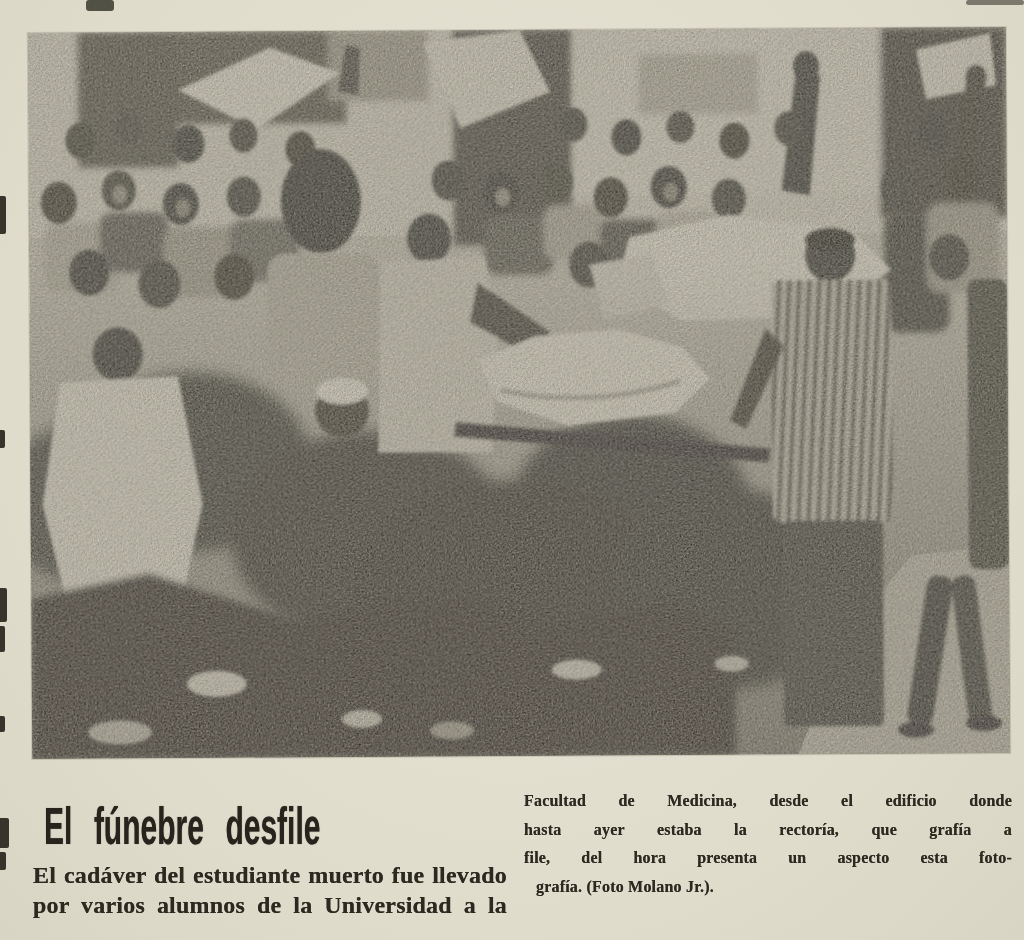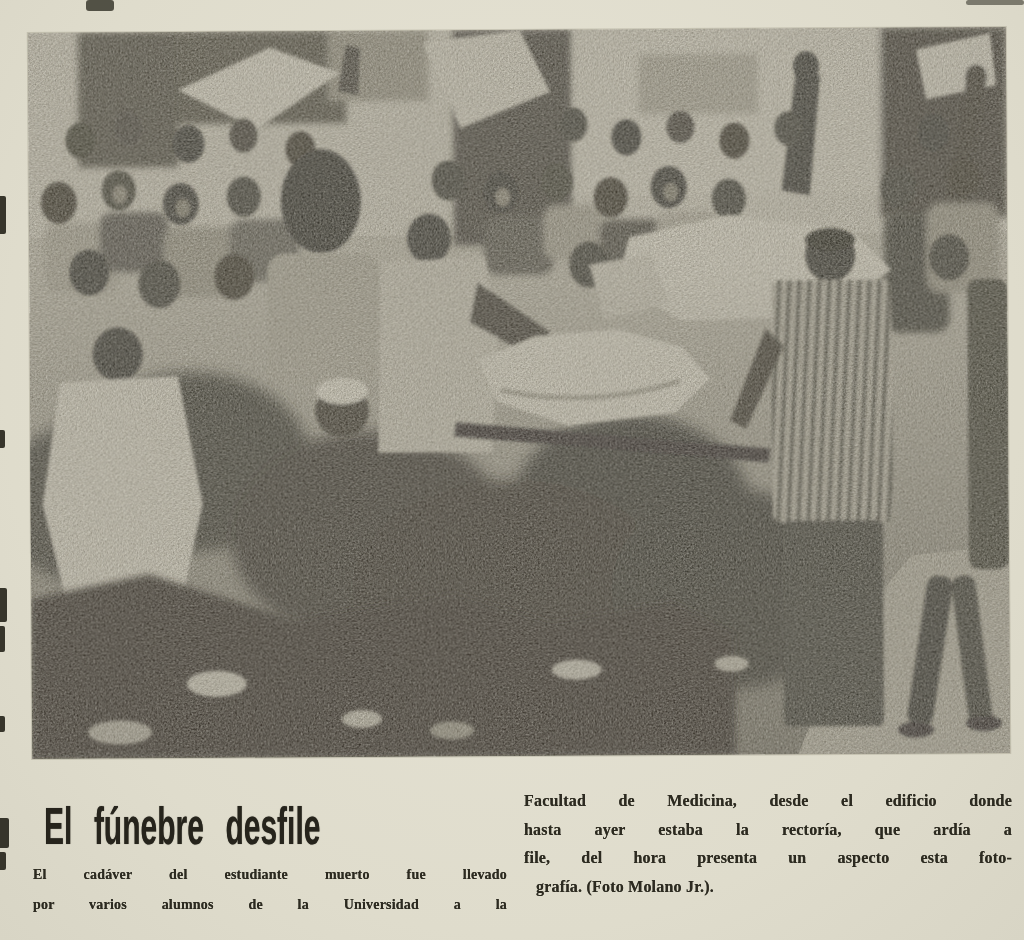--- a/index.html
+++ b/index.html
@@ -23,21 +23,21 @@
     position:absolute;left:44px;top:800px;margin:0;
     font-family:"Liberation Sans", sans-serif;
     font-weight:700;font-size:50px;line-height:1;
     color:#26241c;white-space:nowrap;
     transform:scaleX(0.60) scaleY(1.04);transform-origin:0 0;
     word-spacing:22px;letter-spacing:0px;
     text-shadow:0 0 1px rgba(38,36,28,.75);
   }
   .cap-left{
     position:absolute;left:33px;top:860px;width:474px;
-    color:#2c2a20;font-weight:700;font-size:14px;line-height:30px;
+    color:#2c2a20;font-weight:700;font-size:24px;line-height:30px;
     letter-spacing:.2px;text-shadow:0 0 .6px rgba(44,42,32,.8);
   }
   .cap-right{
     position:absolute;left:524px;top:787px;width:488px;
     color:#2c2a20;font-weight:700;font-size:16px;line-height:28.5px;
     letter-spacing:.2px;text-shadow:0 0 .6px rgba(44,42,32,.8);
   }
   .jline{margin:0;text-align:justify;text-align-last:justify;white-space:normal;}
   .jline.last{text-align-last:left;margin-left:12px;}
 </style>
@@ -230,18 +230,18 @@
   </div>
 
   <h1 class="headline">El fúnebre desfile</h1>
   <div class="cap-left">
     <p class="jline">El cadáver del estudiante muerto fue llevado</p>
     <p class="jline">por varios alumnos de la Universidad a la</p>
   </div>
 
   <div class="cap-right">
     <p class="jline">Facultad de Medicina, desde el edificio donde</p>
-    <p class="jline">hasta ayer estaba la rectoría, que ardía a</p>
+    <p class="jline">hasta ayer estaba la rectoría, que grafía a</p>
     <p class="jline">file, del hora presenta un aspecto esta foto-</p>
     <p class="jline last">grafía. (Foto Molano Jr.).</p>
   </div>
 
 </div>
 
 </body></html>

